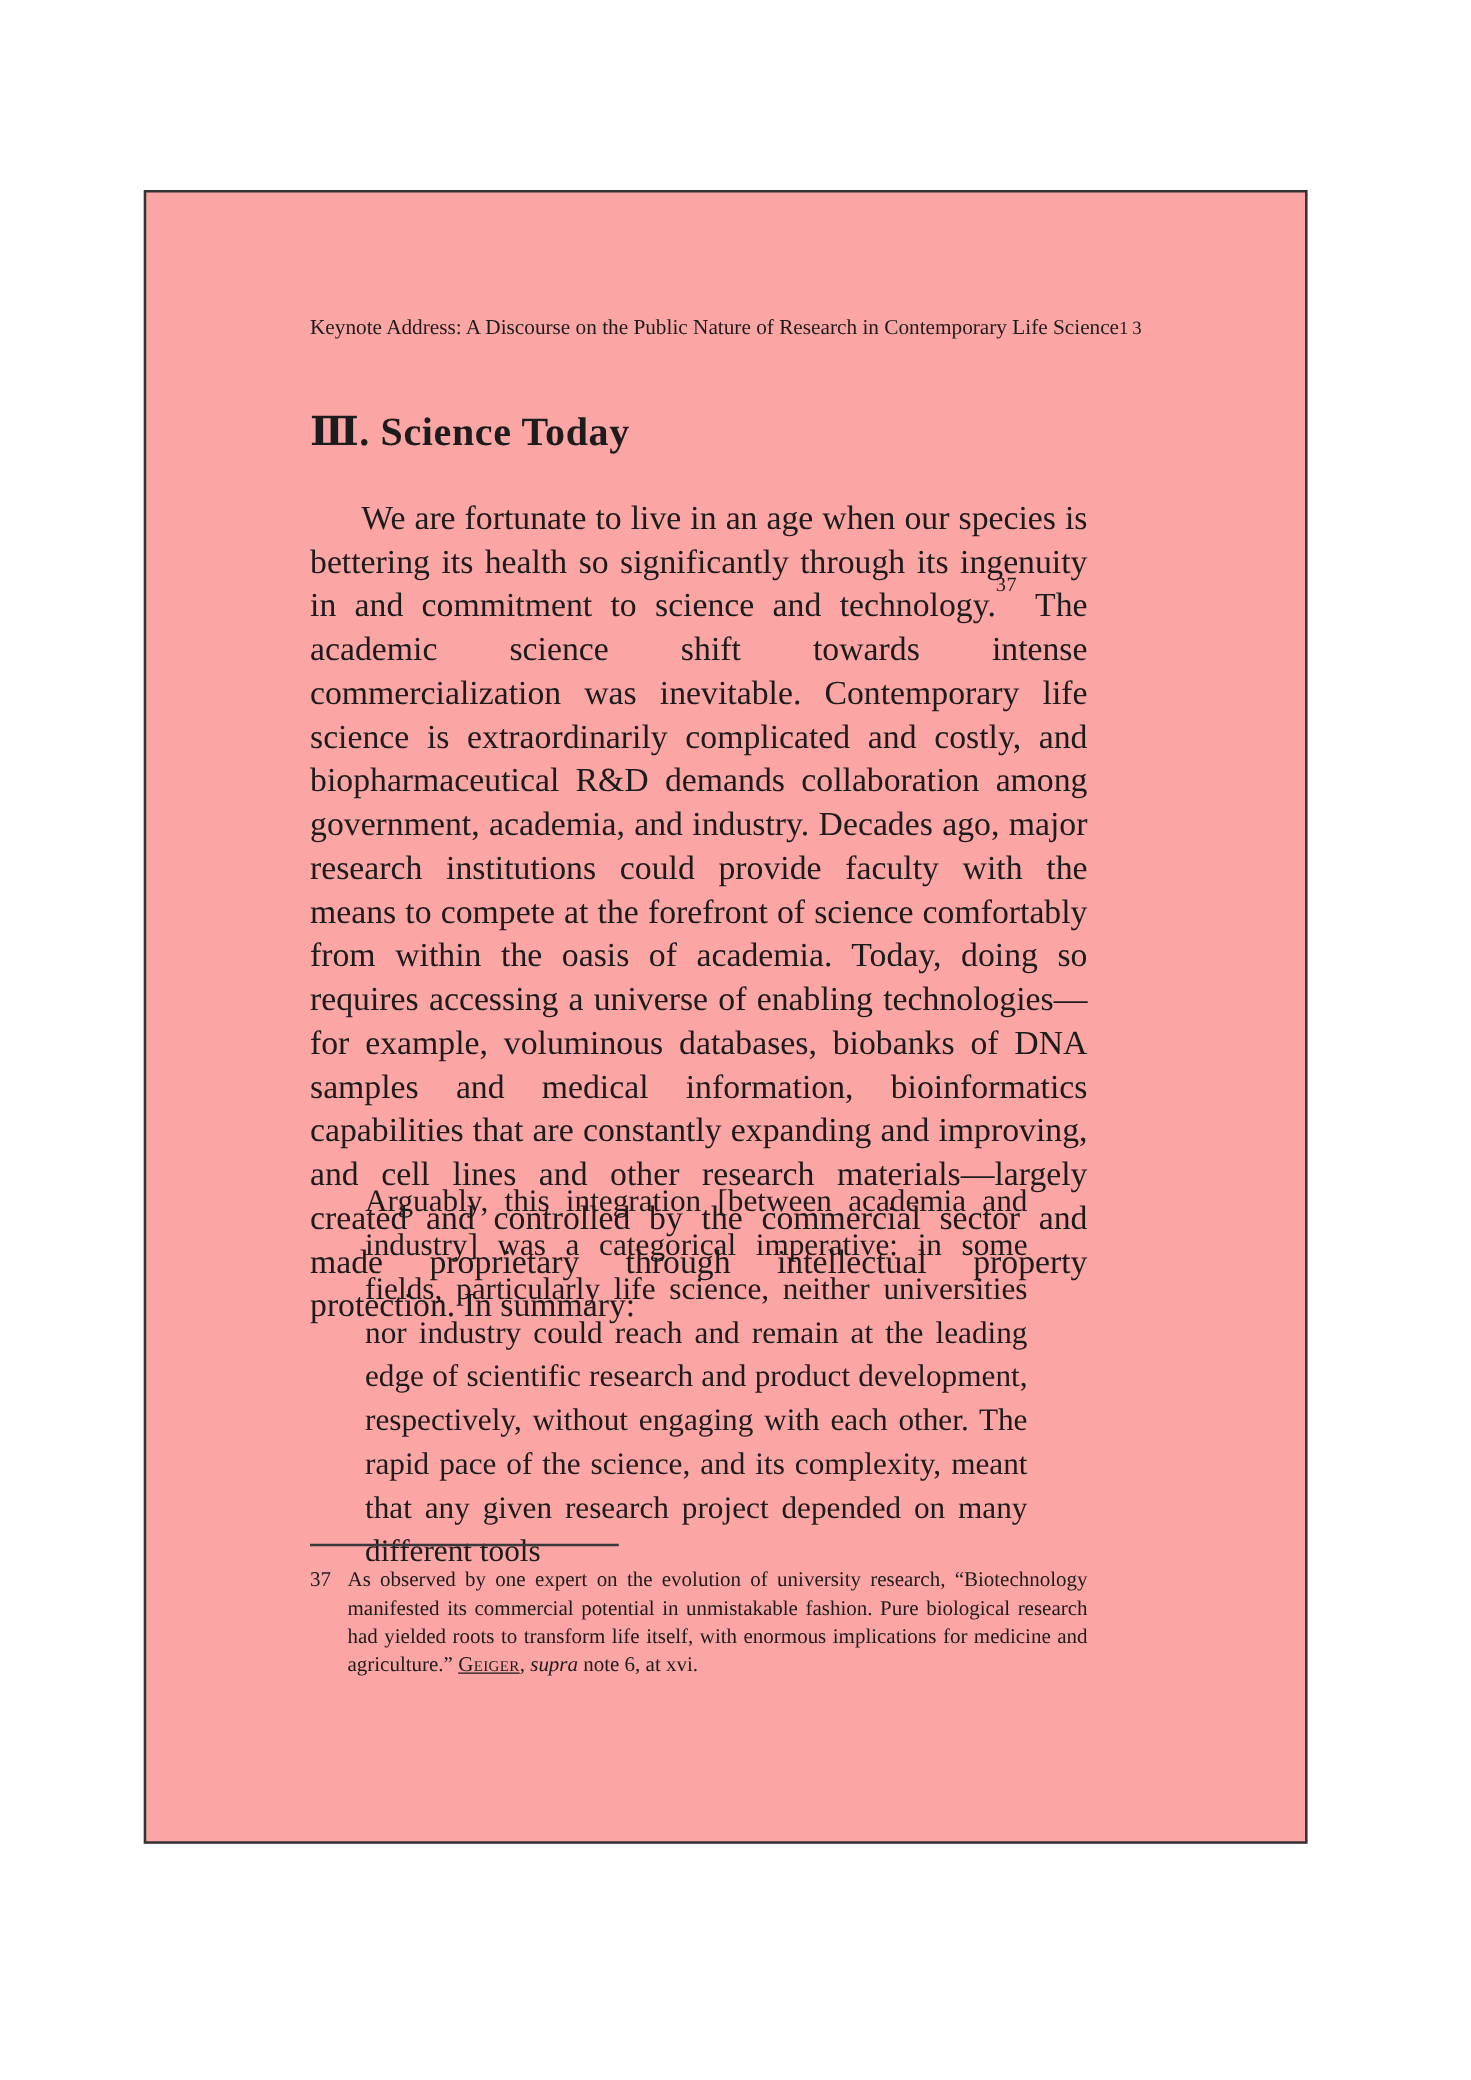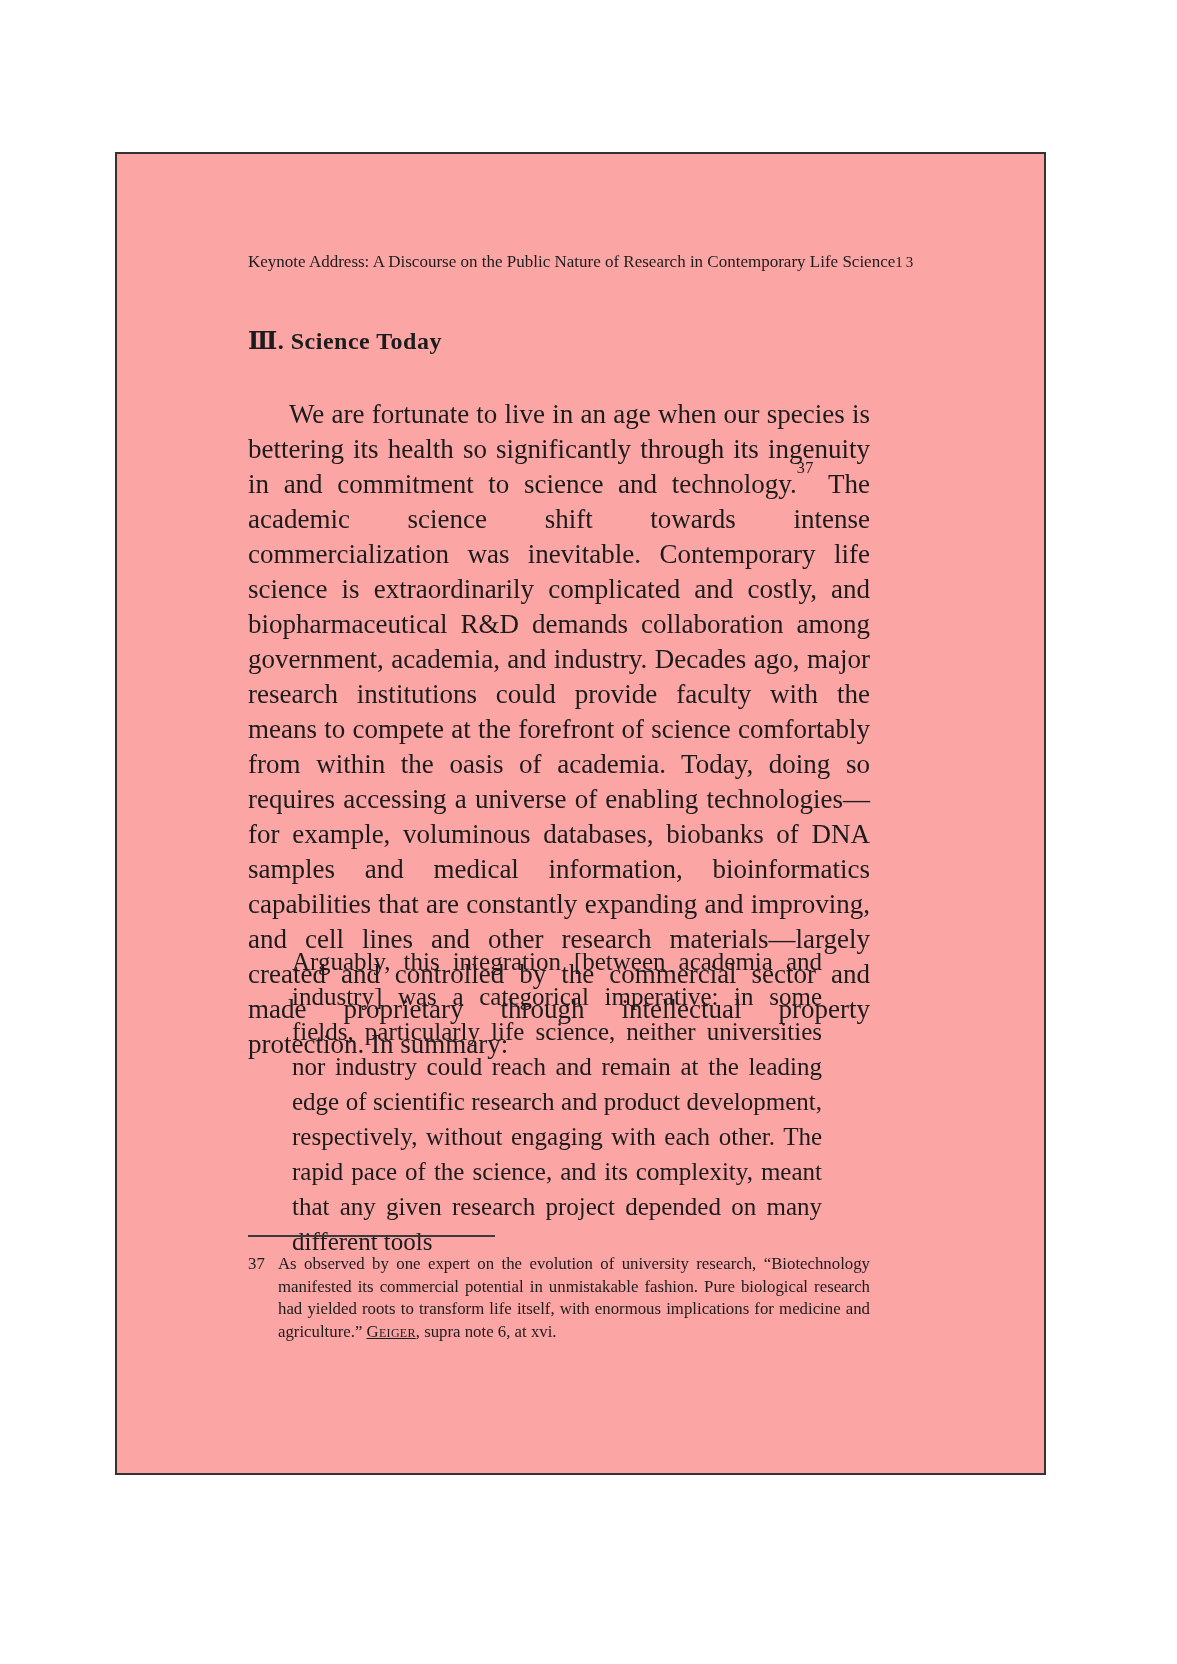--- a/index.html
+++ b/index.html
@@ -39,21 +39,21 @@
     margin-left: auto;
     font-size: 15px;
     letter-spacing: 3px;
     text-align: right;
   }
   .section-heading {
     position: absolute;
     left: 131px;
     top: 172px;
     margin: 0;
-    font-size: 24px;
+    font-size: 32px;
     font-weight: bold;
     letter-spacing: 0.5px;
   }
   .body-para {
     position: absolute;
     left: 131px;
     top: 243px;
     width: 622px;
     margin: 0;
     font-size: 27px;
@@ -101,20 +101,21 @@
     position: absolute;
     left: 0;
     top: 0;
   }
   .smallcaps {
     font-variant: small-caps;
     letter-spacing: 0.3px;
     text-decoration: underline;
   }
   .cite-signal {
+    font-style: italic;
   }
 </style>
 </head>
 <body>
 
 <div class="page">
 
   <div class="running-header">
     <span class="rh-title">Keynote Address: A Discourse on the Public Nature of Research in Contemporary Life Science</span>
     <span class="rh-num">13</span>

